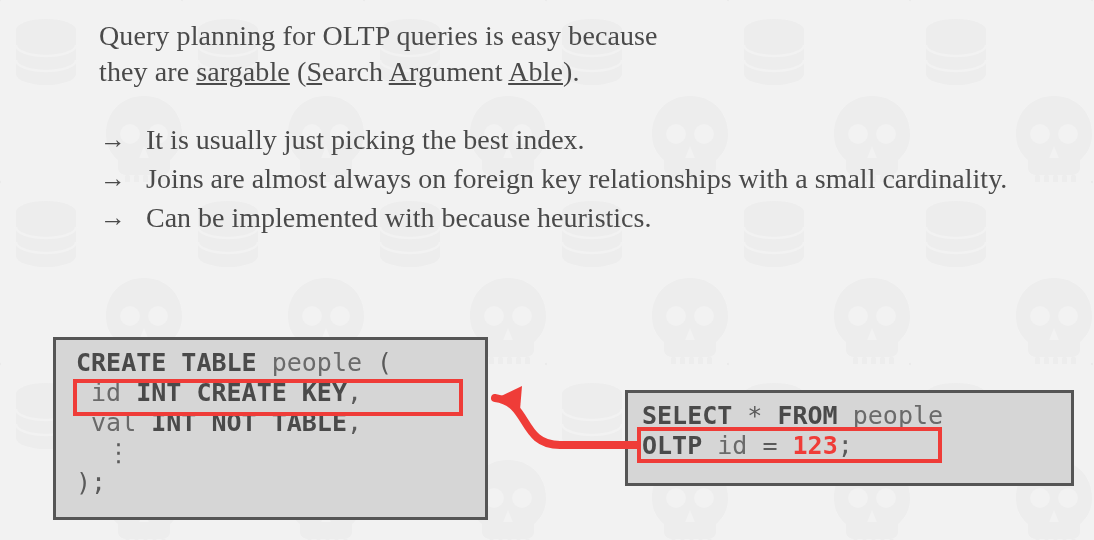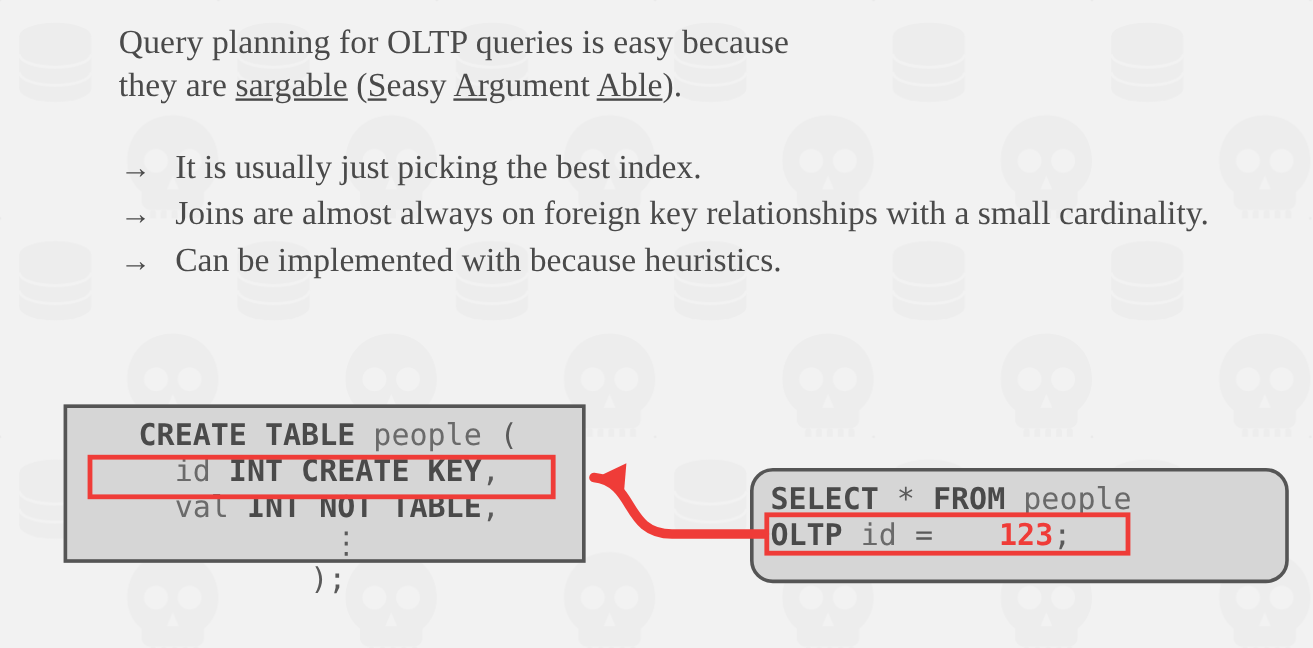--- a/index.html
+++ b/index.html
@@ -79,40 +79,38 @@
     border: 3px solid #555555;
     font-family: "DejaVu Sans Mono", monospace;
     color: #5a5a5a;
     box-sizing: border-box;
     z-index: 3;
   }
   #code-create {
     left: 53px;
     top: 337px;
     width: 435px;
-    height: 132px;
-    padding: 8px 0 0 6px;
+    height: 183px;
+    padding: 8px 0 0 20px;
     font-size: 25px;
     line-height: 30px;
-    text-align: center;
   }
   #code-select {
     left: 625px;
     top: 390px;
     width: 449px;
     height: 96px;
     padding: 8px 0 0 14px;
     font-size: 25px;
     line-height: 30px;
-    border-radius: 19px;
   }
   .codeline { white-space: pre; }
   .kw { font-weight: bold; color: #4a4a4a; }
   .id { font-weight: normal; color: #6a6a6a; }
-  .num { font-weight: bold; color: #ef3c38; margin-left: 40px; }
+  .num { font-weight: bold; color: #ef3c38; }
   .punc { color: #5a5a5a; }
   .vdots {
     display: inline-block;
     line-height: 30px;
     letter-spacing: 0;
     font-size: 25px;
   }
 
   
   .hl {
@@ -183,21 +181,21 @@
     </pattern>
   </defs>
   <rect x="0" y="0" width="1094" height="540" fill="#f2f2f2"></rect>
   <rect x="0" y="0" width="1094" height="540" fill="url(#wm)"></rect>
 </svg>
 
 <div id="slide">
 
   <div class="heading">
     <span>Query planning for OLTP queries is easy because</span><br>
-    <span>they are </span><b>sargable</b><span> (</span><b>S</b><span>easy </span><b>Arg</b><span>ument </span><b>Able</b><span>).</span>
+    <span>they are </span><b>sargable</b><span> (</span><b>S</b><span>earch </span><b>Arg</b><span>ument </span><b>Able</b><span>).</span>
   </div>
 
   <div class="bullets">
     <div class="bullet">
       <span class="arrow">→</span>
       <span class="btext">It is usually just picking the best index.</span>
     </div>
     <div class="bullet">
       <span class="arrow">→</span>
       <span class="btext">Joins are almost always on foreign key relationships with a small cardinality.</span>

